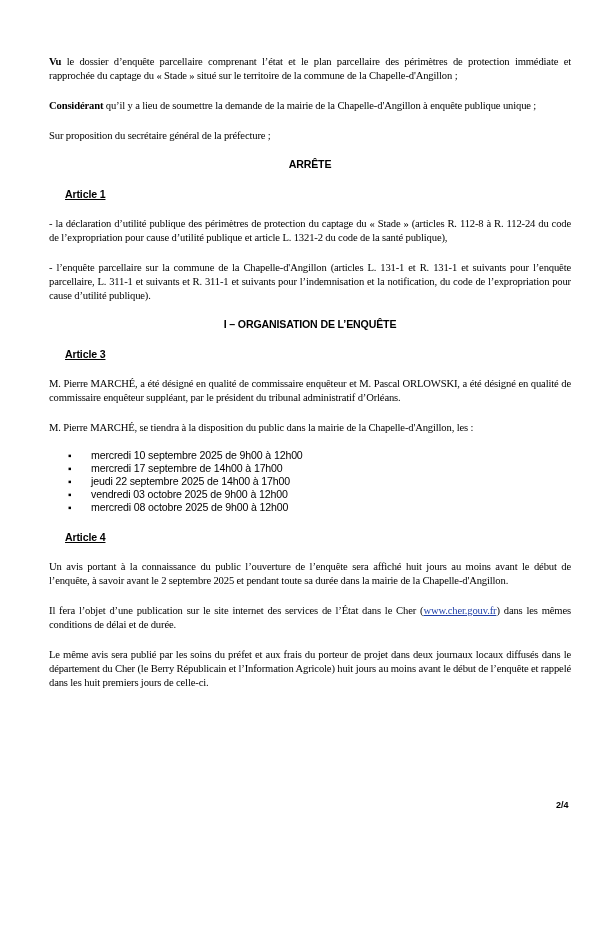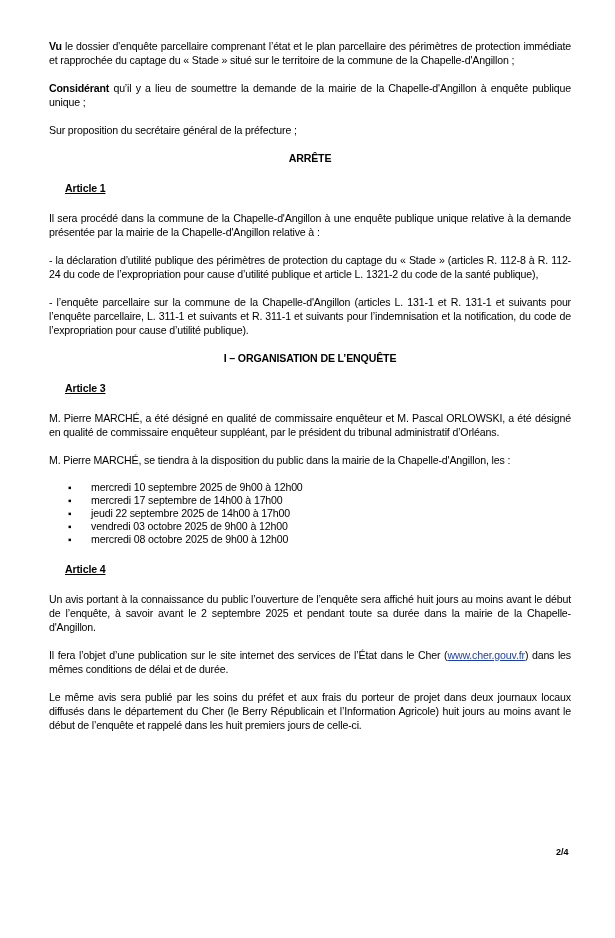--- a/index.html
+++ b/index.html
@@ -18,22 +18,23 @@
     .page {
       position: absolute;
       left: 49px;
       top: 39px;
       width: 522px;
       font-size: 10.6px;
       line-height: 14px;
       letter-spacing: -0.15px;
     }
     p {
-      margin: 0 0 14px 0;
+      margin: 16px 0 14px 0;
       text-align: justify;
+      font-family: Liberation Serif, serif;
     }
     .center {
       text-align: center;
       font-weight: bold;
       margin: 8px 0 13px 0;
     }
     .article-title {
       font-weight: bold;
       text-decoration: underline;
       display: block;
@@ -56,42 +57,41 @@
       top: 0;
       font-size: 10px;
     }
     a.link {
       color: #1f3fa8;
       text-decoration: underline;
     }
     .page-number {
       position: absolute;
       left: 556px;
-      top: 847px;
+      top: 800px;
       font-size: 9px;
       font-weight: bold;
       font-family: "Liberation Sans", sans-serif;
     }
   </style>
 </head>
 <body>
 
 <div class="page">
 
   <p><b>Vu</b><span> le dossier d’enquête parcellaire comprenant l’état et le plan parcellaire des périmètres de protection immédiate et rapprochée du captage du « Stade » situé sur le territoire de la commune de la Chapelle-d'Angillon ;</span></p>
 
   <p><b>Considérant</b><span> qu’il y a lieu de soumettre la demande de la mairie de la Chapelle-d'Angillon à enquête publique unique ;</span></p>
 
   <p>Sur proposition du secrétaire général de la préfecture ;</p>
 
   <div class="center">ARRÊTE</div>
 
   <section class="article">
     <span class="article-title">Article 1</span>
-    <p>Il sera procédé dans la commune de la Chapelle-d'Angillon à une enquête publique unique relative à la demande présentée par la mairie de la Chapelle-d'Angillon relative à :</p>
     <p>- la déclaration d’utilité publique des périmètres de protection du captage du « Stade » (articles R. 112-8 à R. 112-24 du code de l’expropriation pour cause d’utilité publique et article L. 1321-2 du code de la santé publique),</p>
     <p>- l’enquête parcellaire sur la commune de la Chapelle-d'Angillon (articles L. 131-1 et R. 131-1 et suivants pour l’enquête parcellaire, L. 311-1 et suivants et R. 311-1 et suivants pour l’indemnisation et la notification, du code de l’expropriation pour cause d’utilité publique).</p>
   </section>
 
   <div class="center">I – ORGANISATION DE L’ENQUÊTE</div>
 
   <section class="article">
   </section>
 
   <section class="article">

